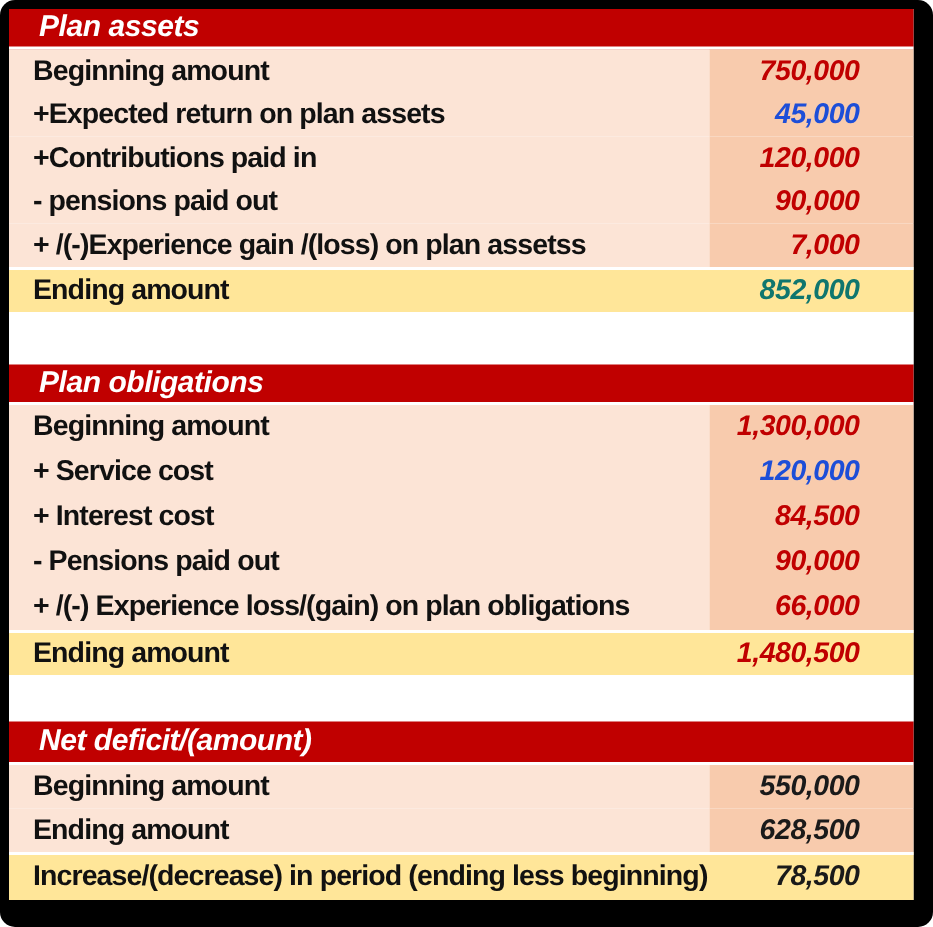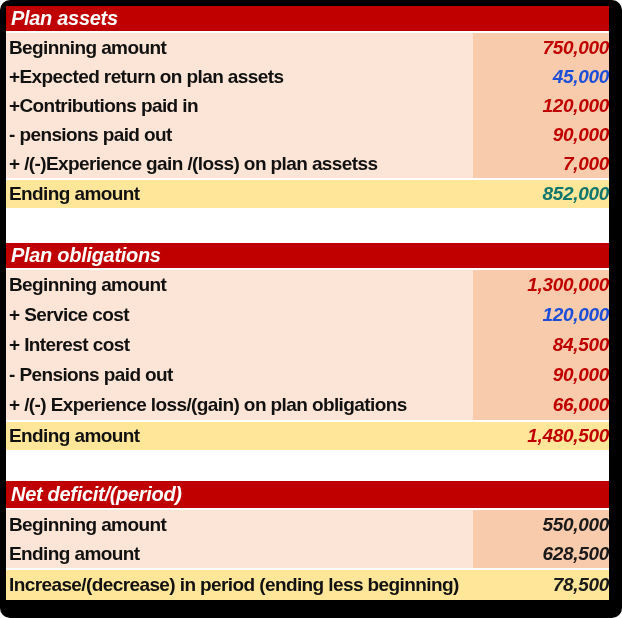--- a/index.html
+++ b/index.html
@@ -29,44 +29,45 @@
     height: 27px;
     background: #C00000;
     border-bottom: 2px solid #ffffff;
     color: #ffffff;
     font-weight: bold;
     font-style: italic;
     font-size: 20px;
     letter-spacing: -0.3px;
     display: flex;
     align-items: center;
-    padding-left: 5px;
+    padding-left: 20px;
   }
   .row { display: flex; height: 29px; }
   .section.s2 .row { height: 30px; }
   .lbl {
     flex: 1;
     background: #FCE4D6;
     display: flex;
     align-items: center;
-    padding-left: 3px;
+    padding-left: 16px;
     font-size: 19px;
     font-weight: bold;
     letter-spacing: -0.6px;
     color: #111111;
     white-space: nowrap;
     overflow: hidden;
   }
   .val {
     box-sizing: border-box;
     width: 136px;
     background: #F8CBAD;
     display: flex;
     align-items: center;
     justify-content: flex-end;
+    padding-right: 36px;
     font-size: 19px;
     font-weight: bold;
     font-style: italic;
     letter-spacing: -0.3px;
   }
   .total {
     box-sizing: border-box;
     display: flex;
     background: #FFE699;
     border-top: 2px solid #ffffff;
@@ -139,21 +140,21 @@
       </div>
       <div class="total">
         <div class="lbl">Ending  amount</div>
         <div class="val" style="color: rgb(192, 0, 0);">1,480,500</div>
       </div>
     </div>
 
     <div class="gap2"></div>
 
     <div class="section s3">
-      <div class="sec-header">Net deficit/(period)</div>
+      <div class="sec-header">Net deficit/(amount)</div>
       <div class="row">
         <div class="lbl">Beginning amount</div>
         <div class="val" style="color: rgb(26, 26, 26);">550,000</div>
       </div>
       <div class="row">
         <div class="lbl">Ending amount</div>
         <div class="val" style="color: rgb(26, 26, 26);">628,500</div>
       </div>
       <div class="total">
         <div class="lbl">Increase/(decrease) in period (ending less beginning)</div>

